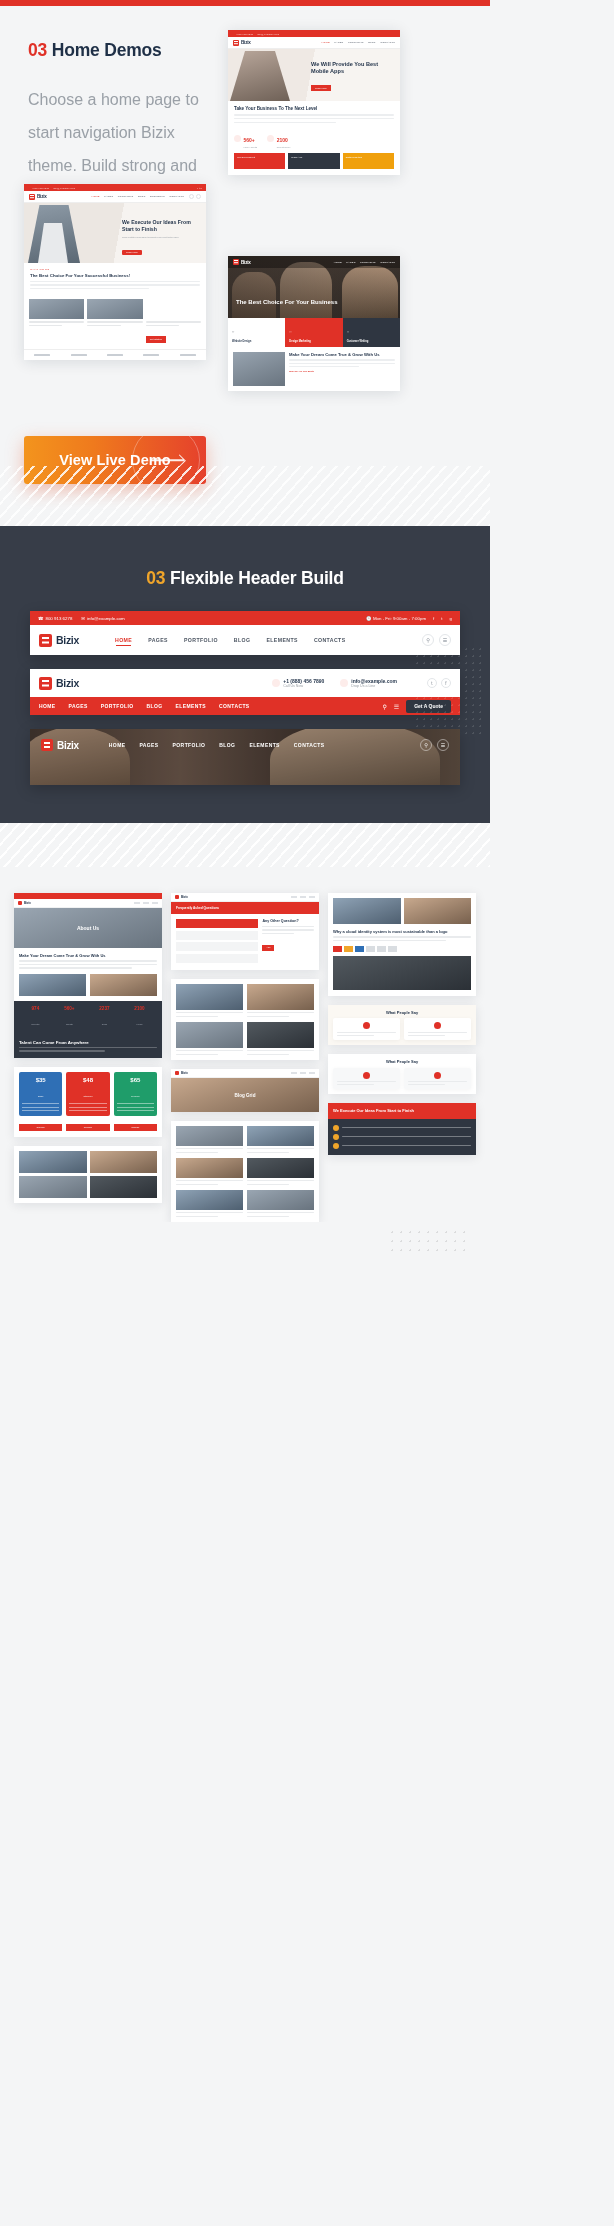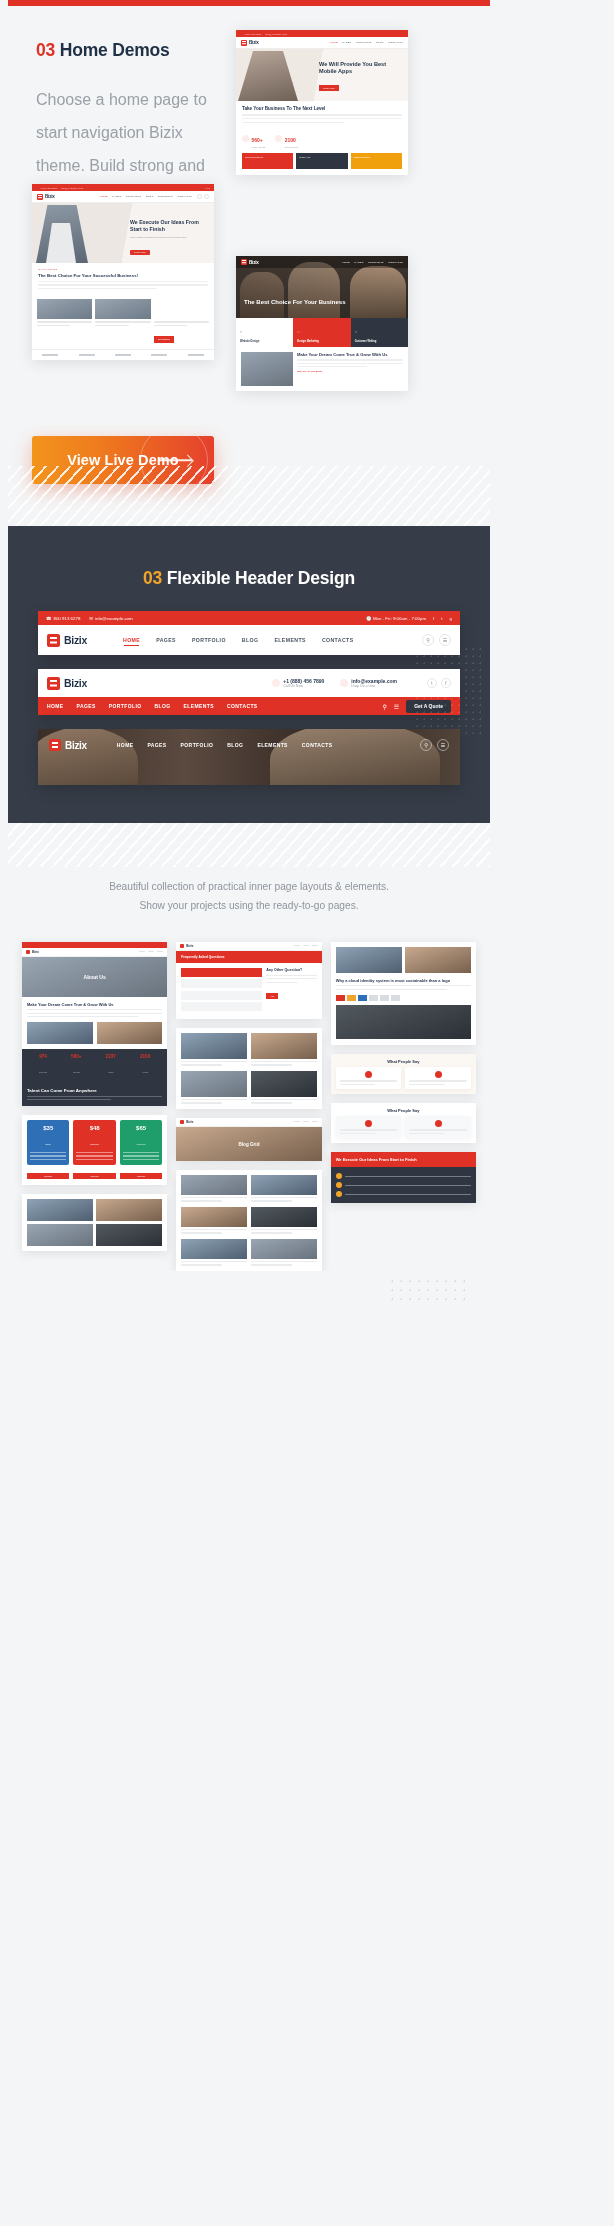--- a/index.html
+++ b/index.html
@@ -3,21 +3,21 @@
 <meta charset="utf-8">
 <style>
   * { box-sizing: border-box; margin:0; padding:0; }
   html,body { width:614px; }
   body {
     font-family: "Liberation Sans", sans-serif;
     background:#f4f5f6;
     color:#3c4250;
     -webkit-font-smoothing:antialiased;
   }
-  .page { width:490px; position:relative; overflow:hidden;padding-left:8px; }
+  .page { width:490px; position:relative; overflow:hidden; }
 
   
   .topbar { height:6px; background:#e03127; width:100%; }
 
   
   .sec-demos { position:relative; background:#f4f5f6; padding:34px 0 40px 0; }
   .sec-demos .diag {
     position:absolute; left:0; right:0; bottom:0; height:60px;
     background:repeating-linear-gradient(-48deg,#ffffff 0 2px,rgba(255,255,255,0) 2px 9px);
     opacity:.85; pointer-events:none;
@@ -421,21 +421,21 @@
       <span class="arrow"></span>
     </div>
 
     <div class="diag"></div>
   </div>
 
   <div class="sec-header">
     <div class="dots-bg"></div>
     <h2>
       <span class="num">03</span>
-      <span>Flexible Header Design</span>
+      <span>Flexible Header Build</span>
     </h2>
 
     <div class="hdr-list">
 
       <div class="h1w">
         <div class="h1-top">
           <span class="left">
             <span>
                 <b style="font-weight:normal">☎</b> 
                 <em style="font-style:normal">800 913 6278</em>
@@ -537,24 +537,20 @@
             <i>☰</i>
           </span>
         </div>
       </div>
 
     </div>
   </div>
 
   <div class="sec-inner">
     <div class="diagtop"></div>
-    <p class="sub">
-      <span>Beautiful collection of practical inner page layouts &amp; elements.</span><br>
-      <span>Show your projects using the ready-to-go pages.</span>
-    </p>
 
     <div class="grid">
 
       <div class="col">
         <div class="card">
           <div class="bar"></div>
           <div class="nv">
               <i class="l"></i>
               <span class="t">Bizix</span>
               <span class="mm">

